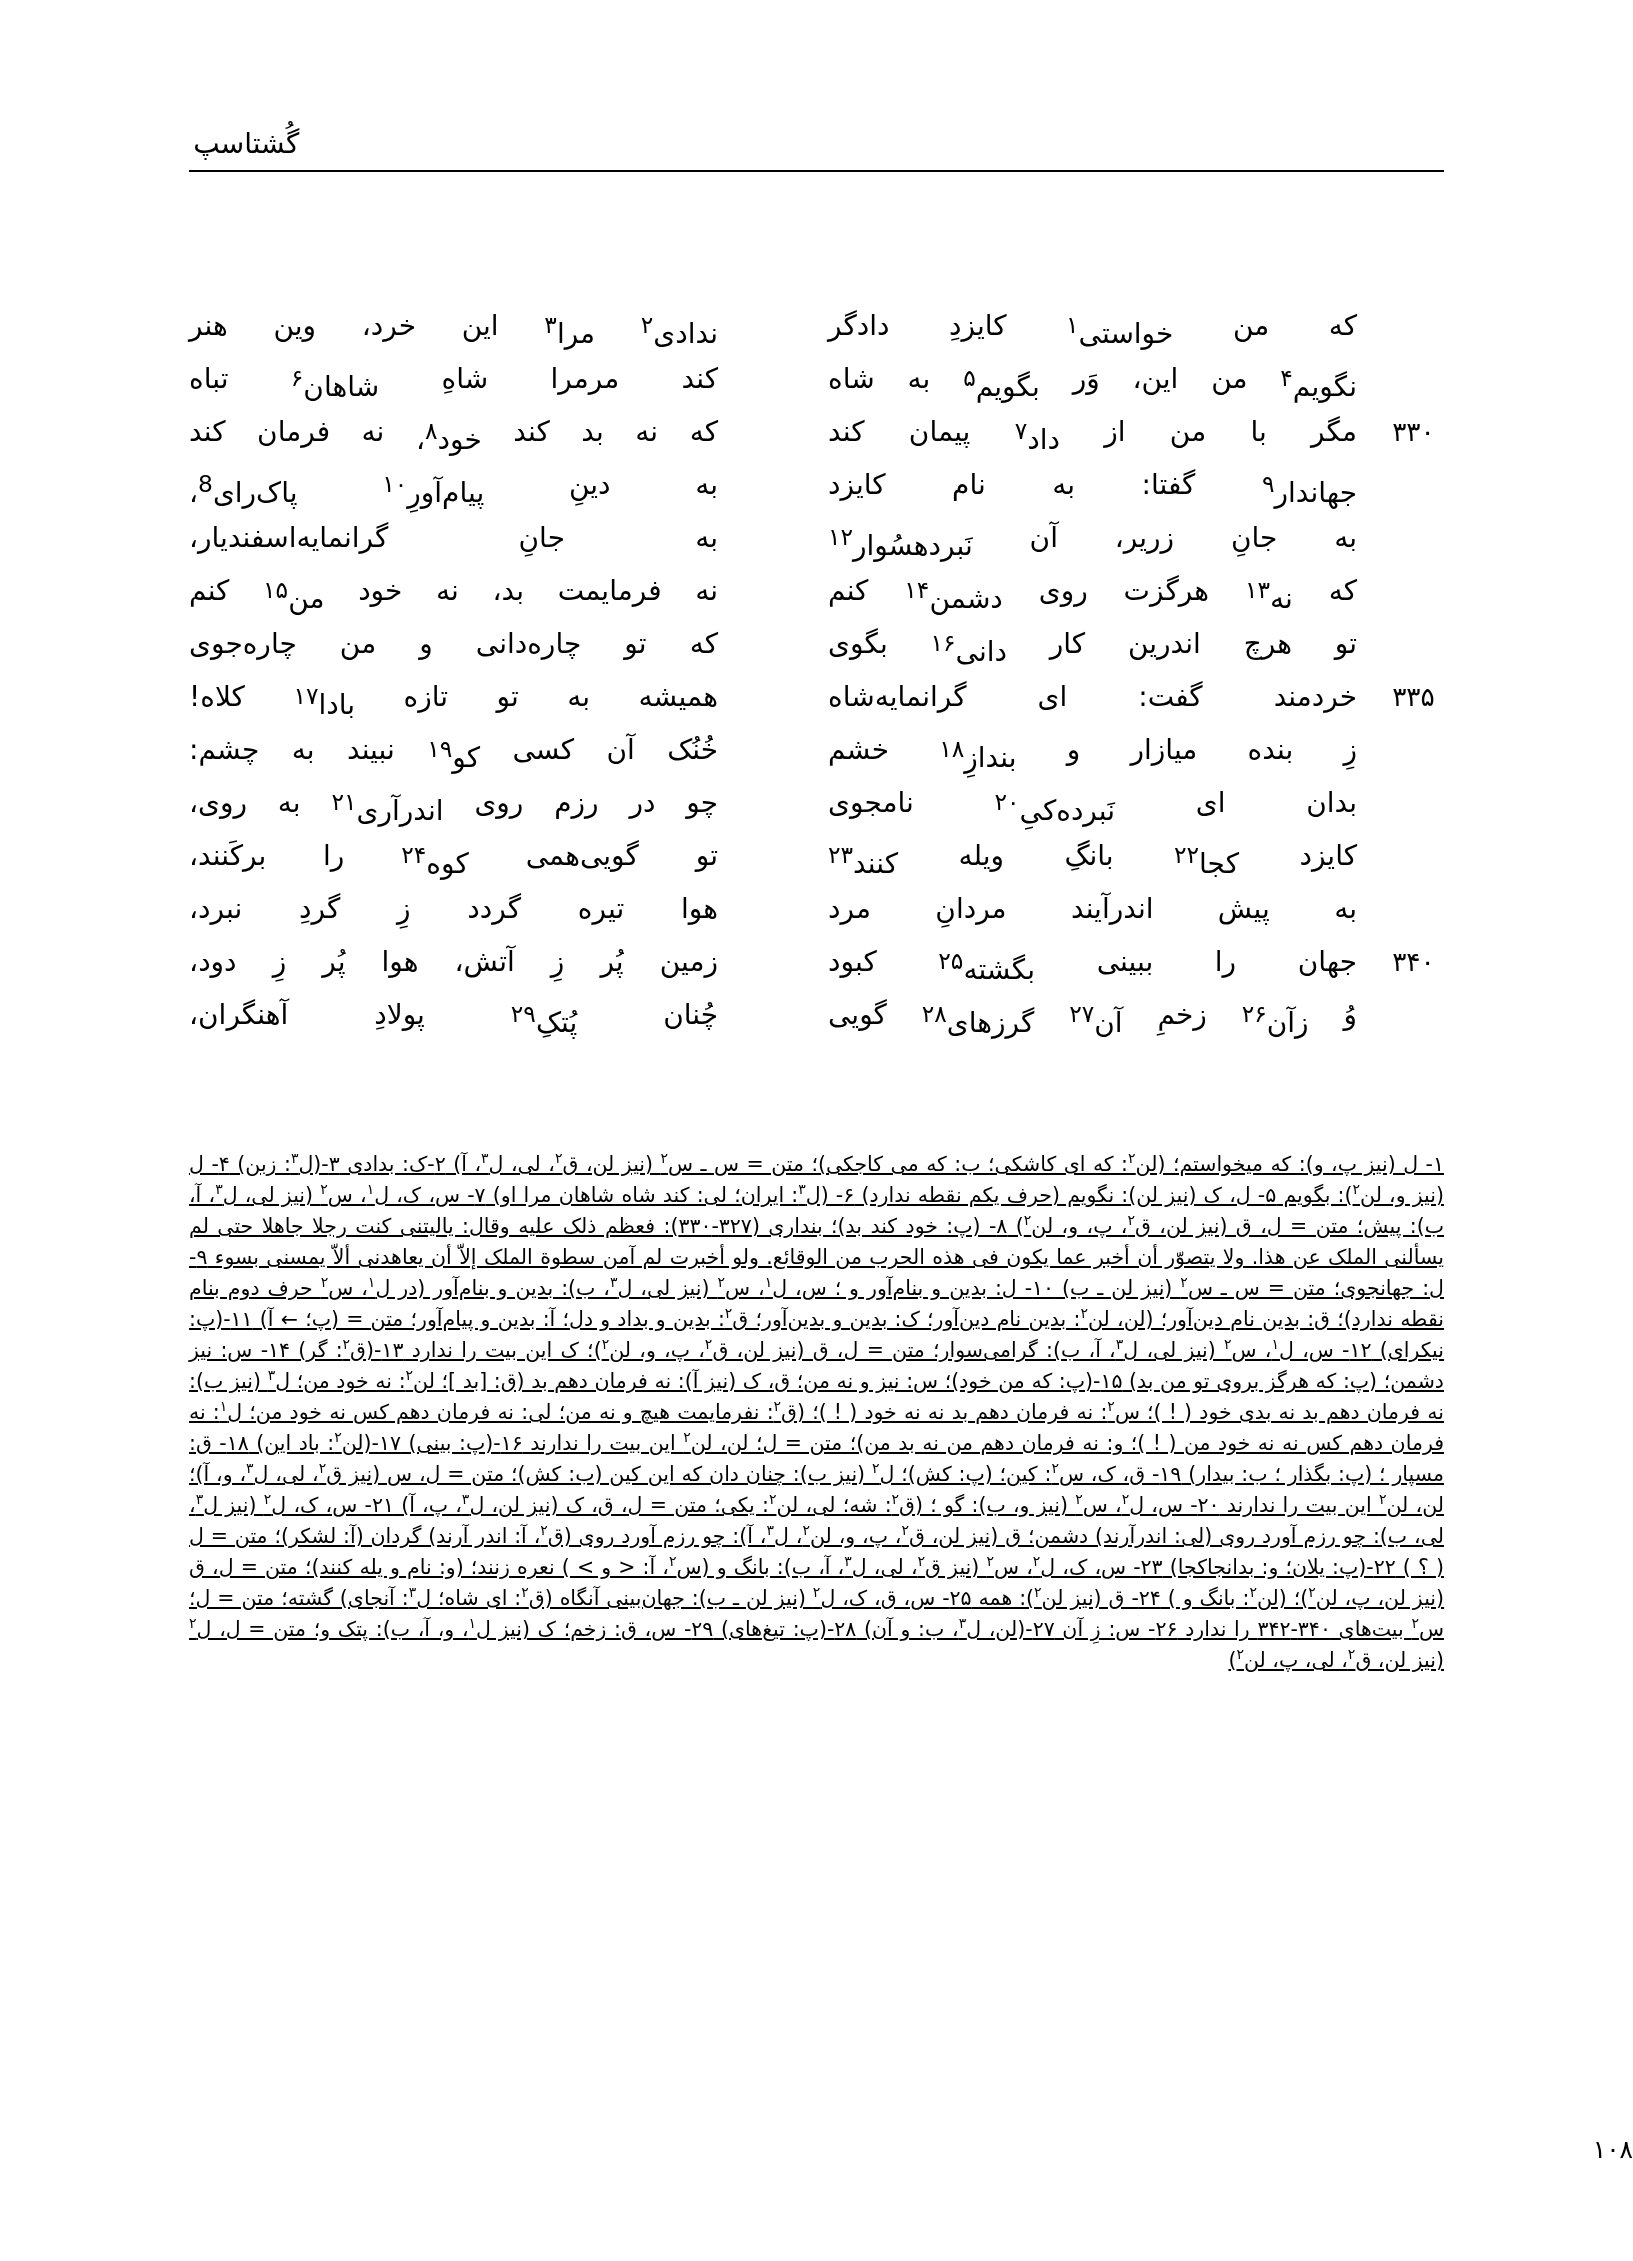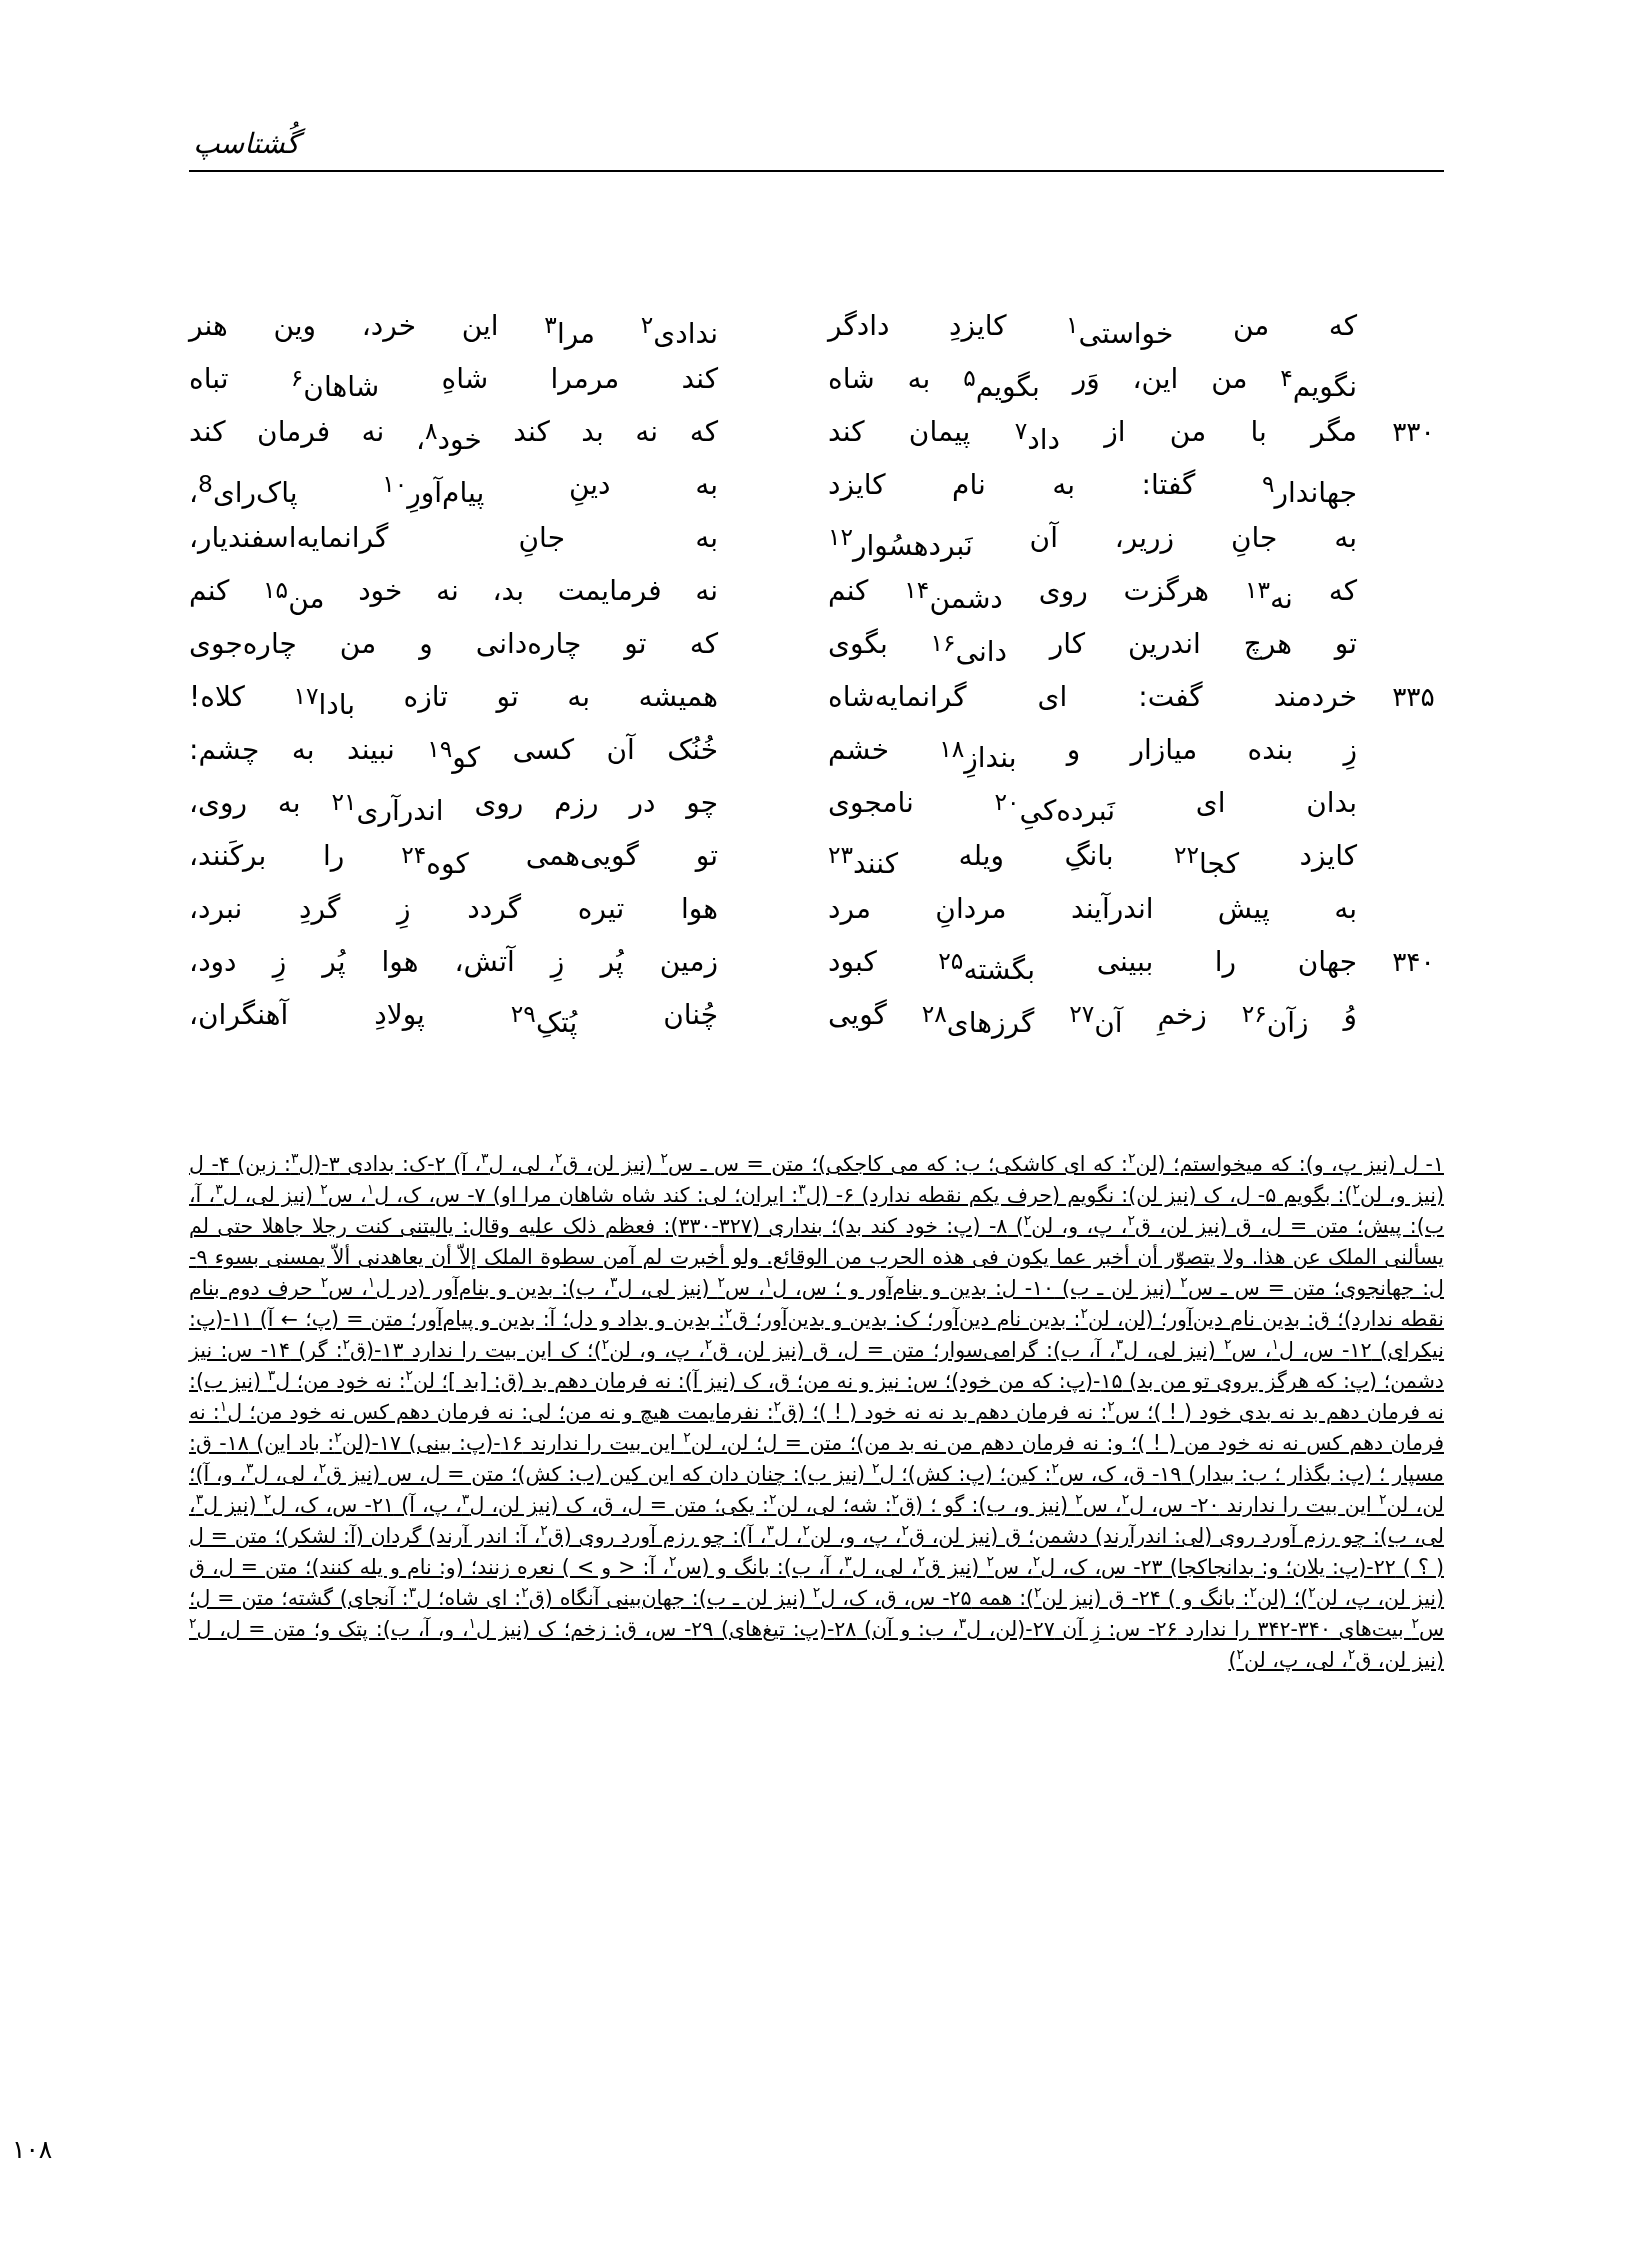--- a/index.html
+++ b/index.html
@@ -20,21 +20,20 @@
     box-sizing:border-box;
   }
 
   
   .header-zone{
     position:absolute;
     top:129px;
     right:189px;
     left:189px;
     height:67px;
-    font-style:italic;
   }
   .running-head{
     text-align:left;
     font-size:28px;
     line-height:1.1;
     padding-left:4.2px;
     padding-bottom:8.4px;
     letter-spacing:0;
     white-space:nowrap;
   }
@@ -101,21 +100,21 @@
     vertical-align:super;
     line-height:0;
   }
 
   
   .folio{
     position:absolute;
     bottom:97px;
     left:12px;
     right:0;
-    text-align:left;
+    text-align:right;
     font-size:25px;
   }
 </style>
 </head>
 <body>
 
 <div class="page">
 
   <div class="header-zone">
     <div class="running-head">گُشتاسپ</div>

